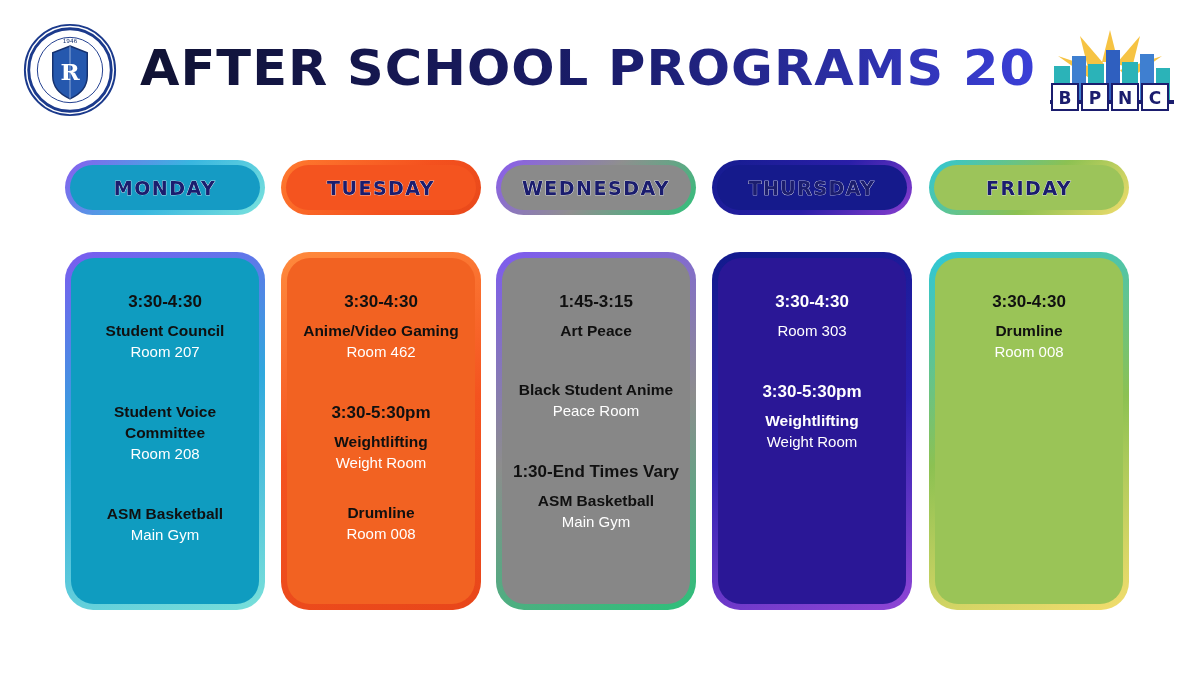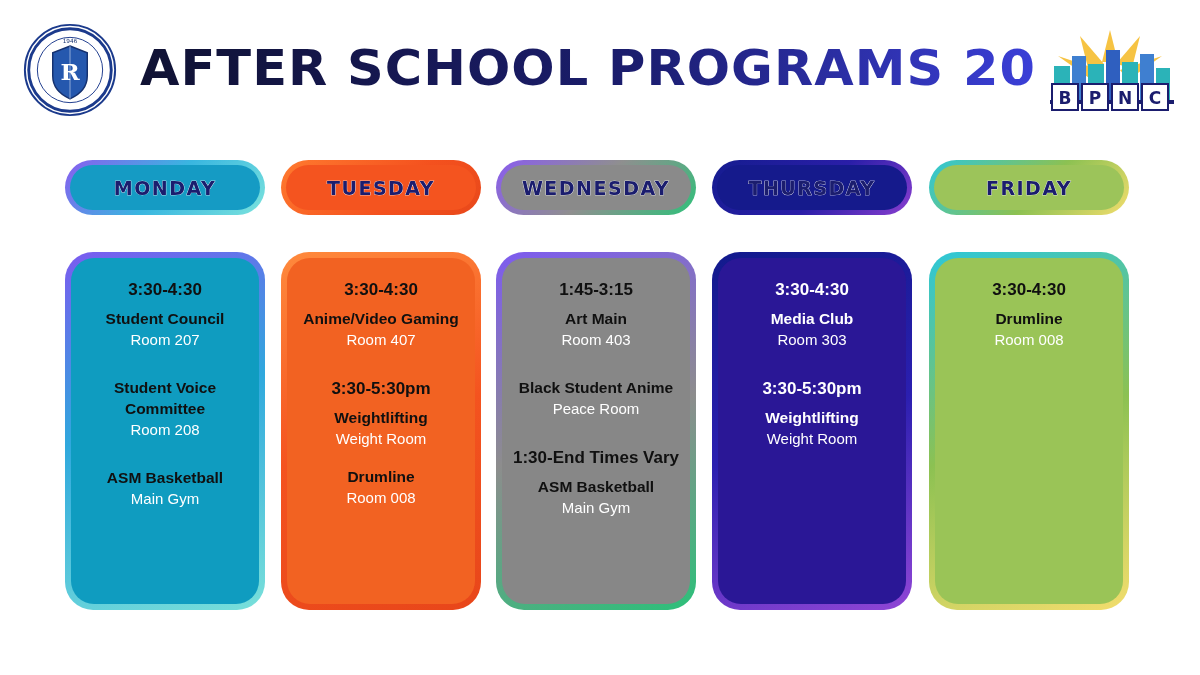--- a/index.html
+++ b/index.html
@@ -117,21 +117,21 @@
   }
   .card .inner {
     width: 100%;
     height: 100%;
     border-radius: 23px;
     box-sizing: border-box;
     padding: 20px 8px 8px 8px;
     text-align: center;
     overflow: hidden;
   }
-  .entry { margin-bottom: 4px; }
+  .entry { margin-bottom: 4px; margin-top: 12px; }
   .entry .time {
     font-weight: bold;
     font-size: 17px;
     line-height: 24px;
     margin-bottom: 6px;
   }
   .entry .name {
     font-weight: bold;
     font-size: 15.5px;
     line-height: 21px;
@@ -229,21 +229,21 @@
       <div class="day-pill" style="background: linear-gradient(135deg, rgb(255, 122, 47) 0%, rgb(244, 81, 30) 60%, rgb(232, 72, 26) 100%);">
         <div class="inner" style="background: rgb(244, 84, 31);">
           <div class="day-label">TUESDAY</div>
         </div>
       </div>
       <div class="card" style="background: linear-gradient(160deg, rgb(255, 138, 61) 0%, rgb(244, 83, 31) 50%, rgb(232, 70, 26) 100%);">
         <div class="inner" style="background: rgb(242, 98, 34);">
           <div class="entry">
             <div class="time t-dark">3:30-4:30</div>
             <div class="name t-dark">Anime/Video Gaming</div>
-            <div class="room t-light">Room 407</div>
+            <div class="room t-light">Room 462</div>
           </div>
           <div class="gap"></div>
           <div class="entry">
             <div class="time t-dark">3:30-5:30pm</div>
             <div class="name t-dark">Weightlifting</div>
             <div class="room t-light">Weight Room</div>
           </div>
           <div class="gap small"></div>
           <div class="entry">
             <div class="name t-dark">Drumline</div>
@@ -255,22 +255,21 @@
     <div class="col c2">
       <div class="day-pill" style="background: linear-gradient(135deg, rgb(138, 92, 240) 0%, rgb(143, 143, 143) 50%, rgb(47, 193, 122) 100%);">
         <div class="inner" style="background: rgb(138, 138, 138);">
           <div class="day-label">WEDNESDAY</div>
         </div>
       </div>
       <div class="card" style="background: linear-gradient(160deg, rgb(125, 91, 240) 0%, rgb(141, 141, 141) 50%, rgb(44, 192, 122) 100%);">
         <div class="inner" style="background: rgb(135, 135, 135);">
           <div class="entry">
             <div class="time t-dark">1:45-3:15</div>
-            <div class="name t-dark">Art Main</div>
-            <div class="room t-light">Room 403</div>
+            <div class="name t-dark">Art Peace</div>
           </div>
           <div class="gap"></div>
           <div class="entry">
             <div class="name t-dark">Black Student Anime</div>
             <div class="room t-light">Peace Room</div>
           </div>
           <div class="gap"></div>
           <div class="entry">
             <div class="time t-dark">1:30-End Times Vary</div>
             <div class="name t-dark">ASM Basketball</div>
@@ -282,21 +281,20 @@
     <div class="col c3">
       <div class="day-pill" style="background: linear-gradient(135deg, rgb(21, 28, 143) 0%, rgb(42, 30, 168) 55%, rgb(138, 63, 208) 100%);">
         <div class="inner" style="background: rgb(21, 26, 140);">
           <div class="day-label">THURSDAY</div>
         </div>
       </div>
       <div class="card" style="background: linear-gradient(160deg, rgb(18, 26, 140) 0%, rgb(43, 31, 176) 50%, rgb(144, 70, 214) 100%);">
         <div class="inner" style="background: rgb(42, 23, 150);">
           <div class="entry">
             <div class="time t-light">3:30-4:30</div>
-            <div class="name t-light">Media Club</div>
             <div class="room t-light">Room 303</div>
           </div>
           <div class="gap"></div>
           <div class="entry">
             <div class="time t-light">3:30-5:30pm</div>
             <div class="name t-light">Weightlifting</div>
             <div class="room t-light">Weight Room</div>
           </div>
         </div>
       </div>

